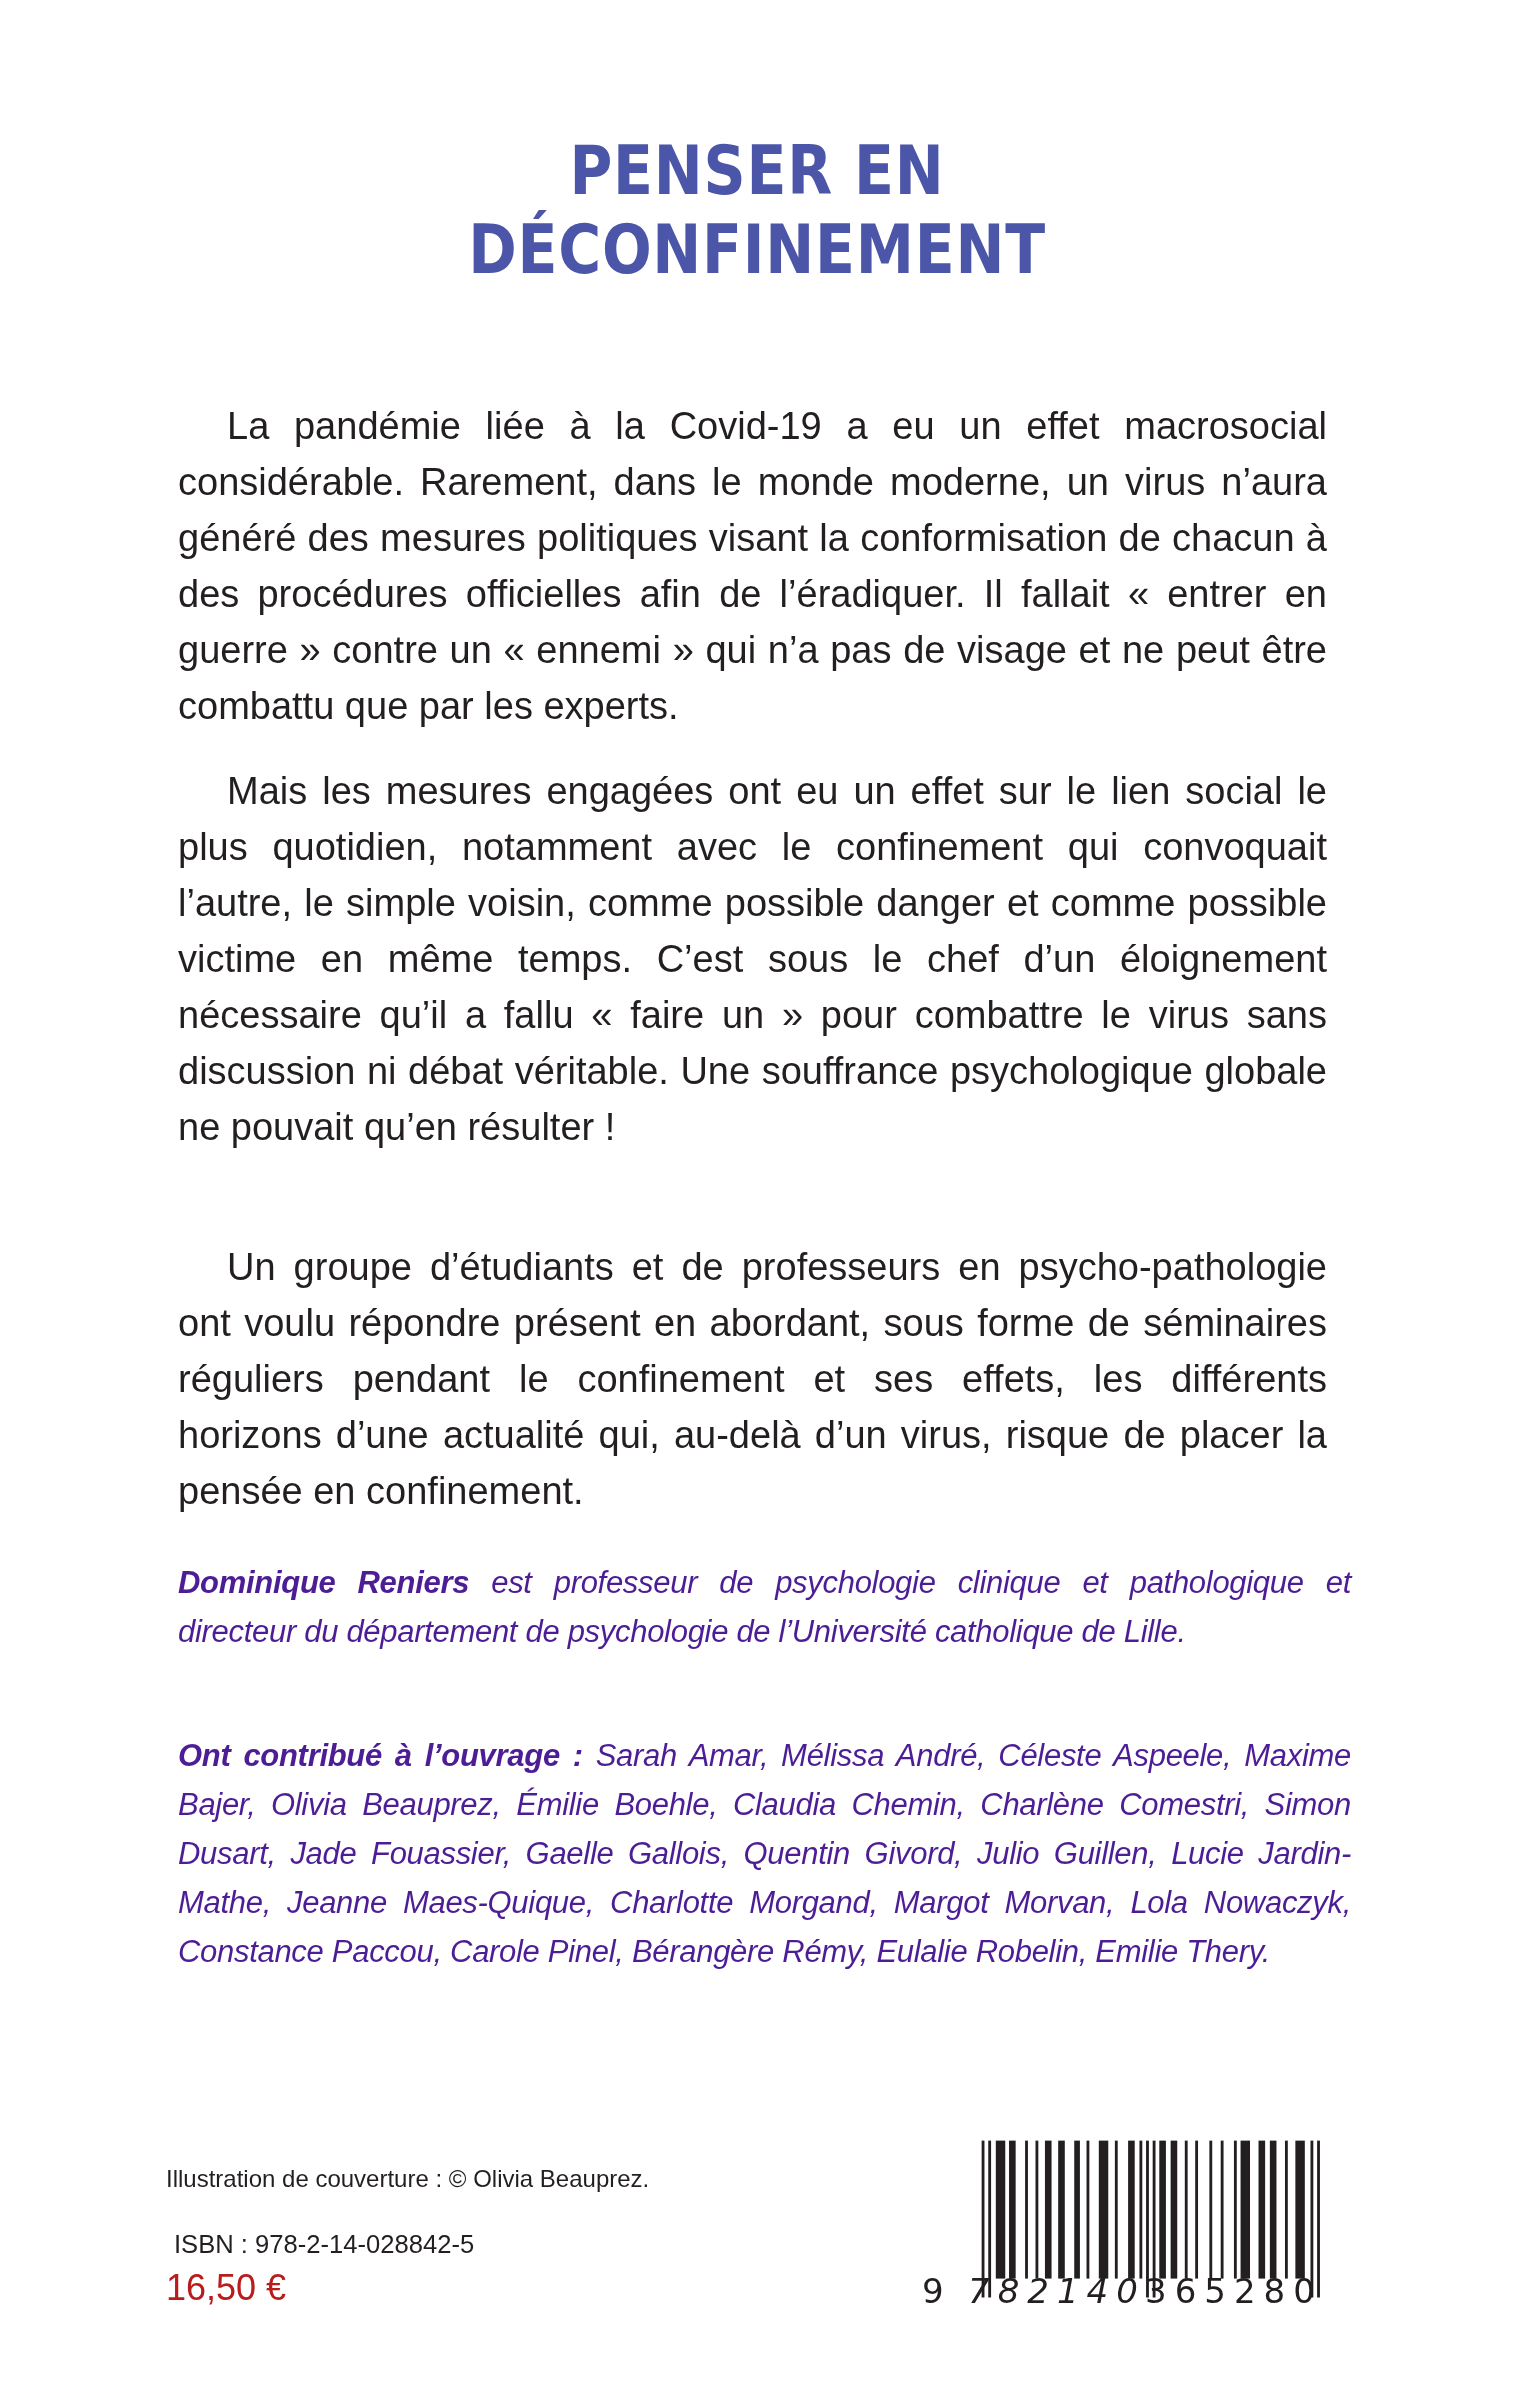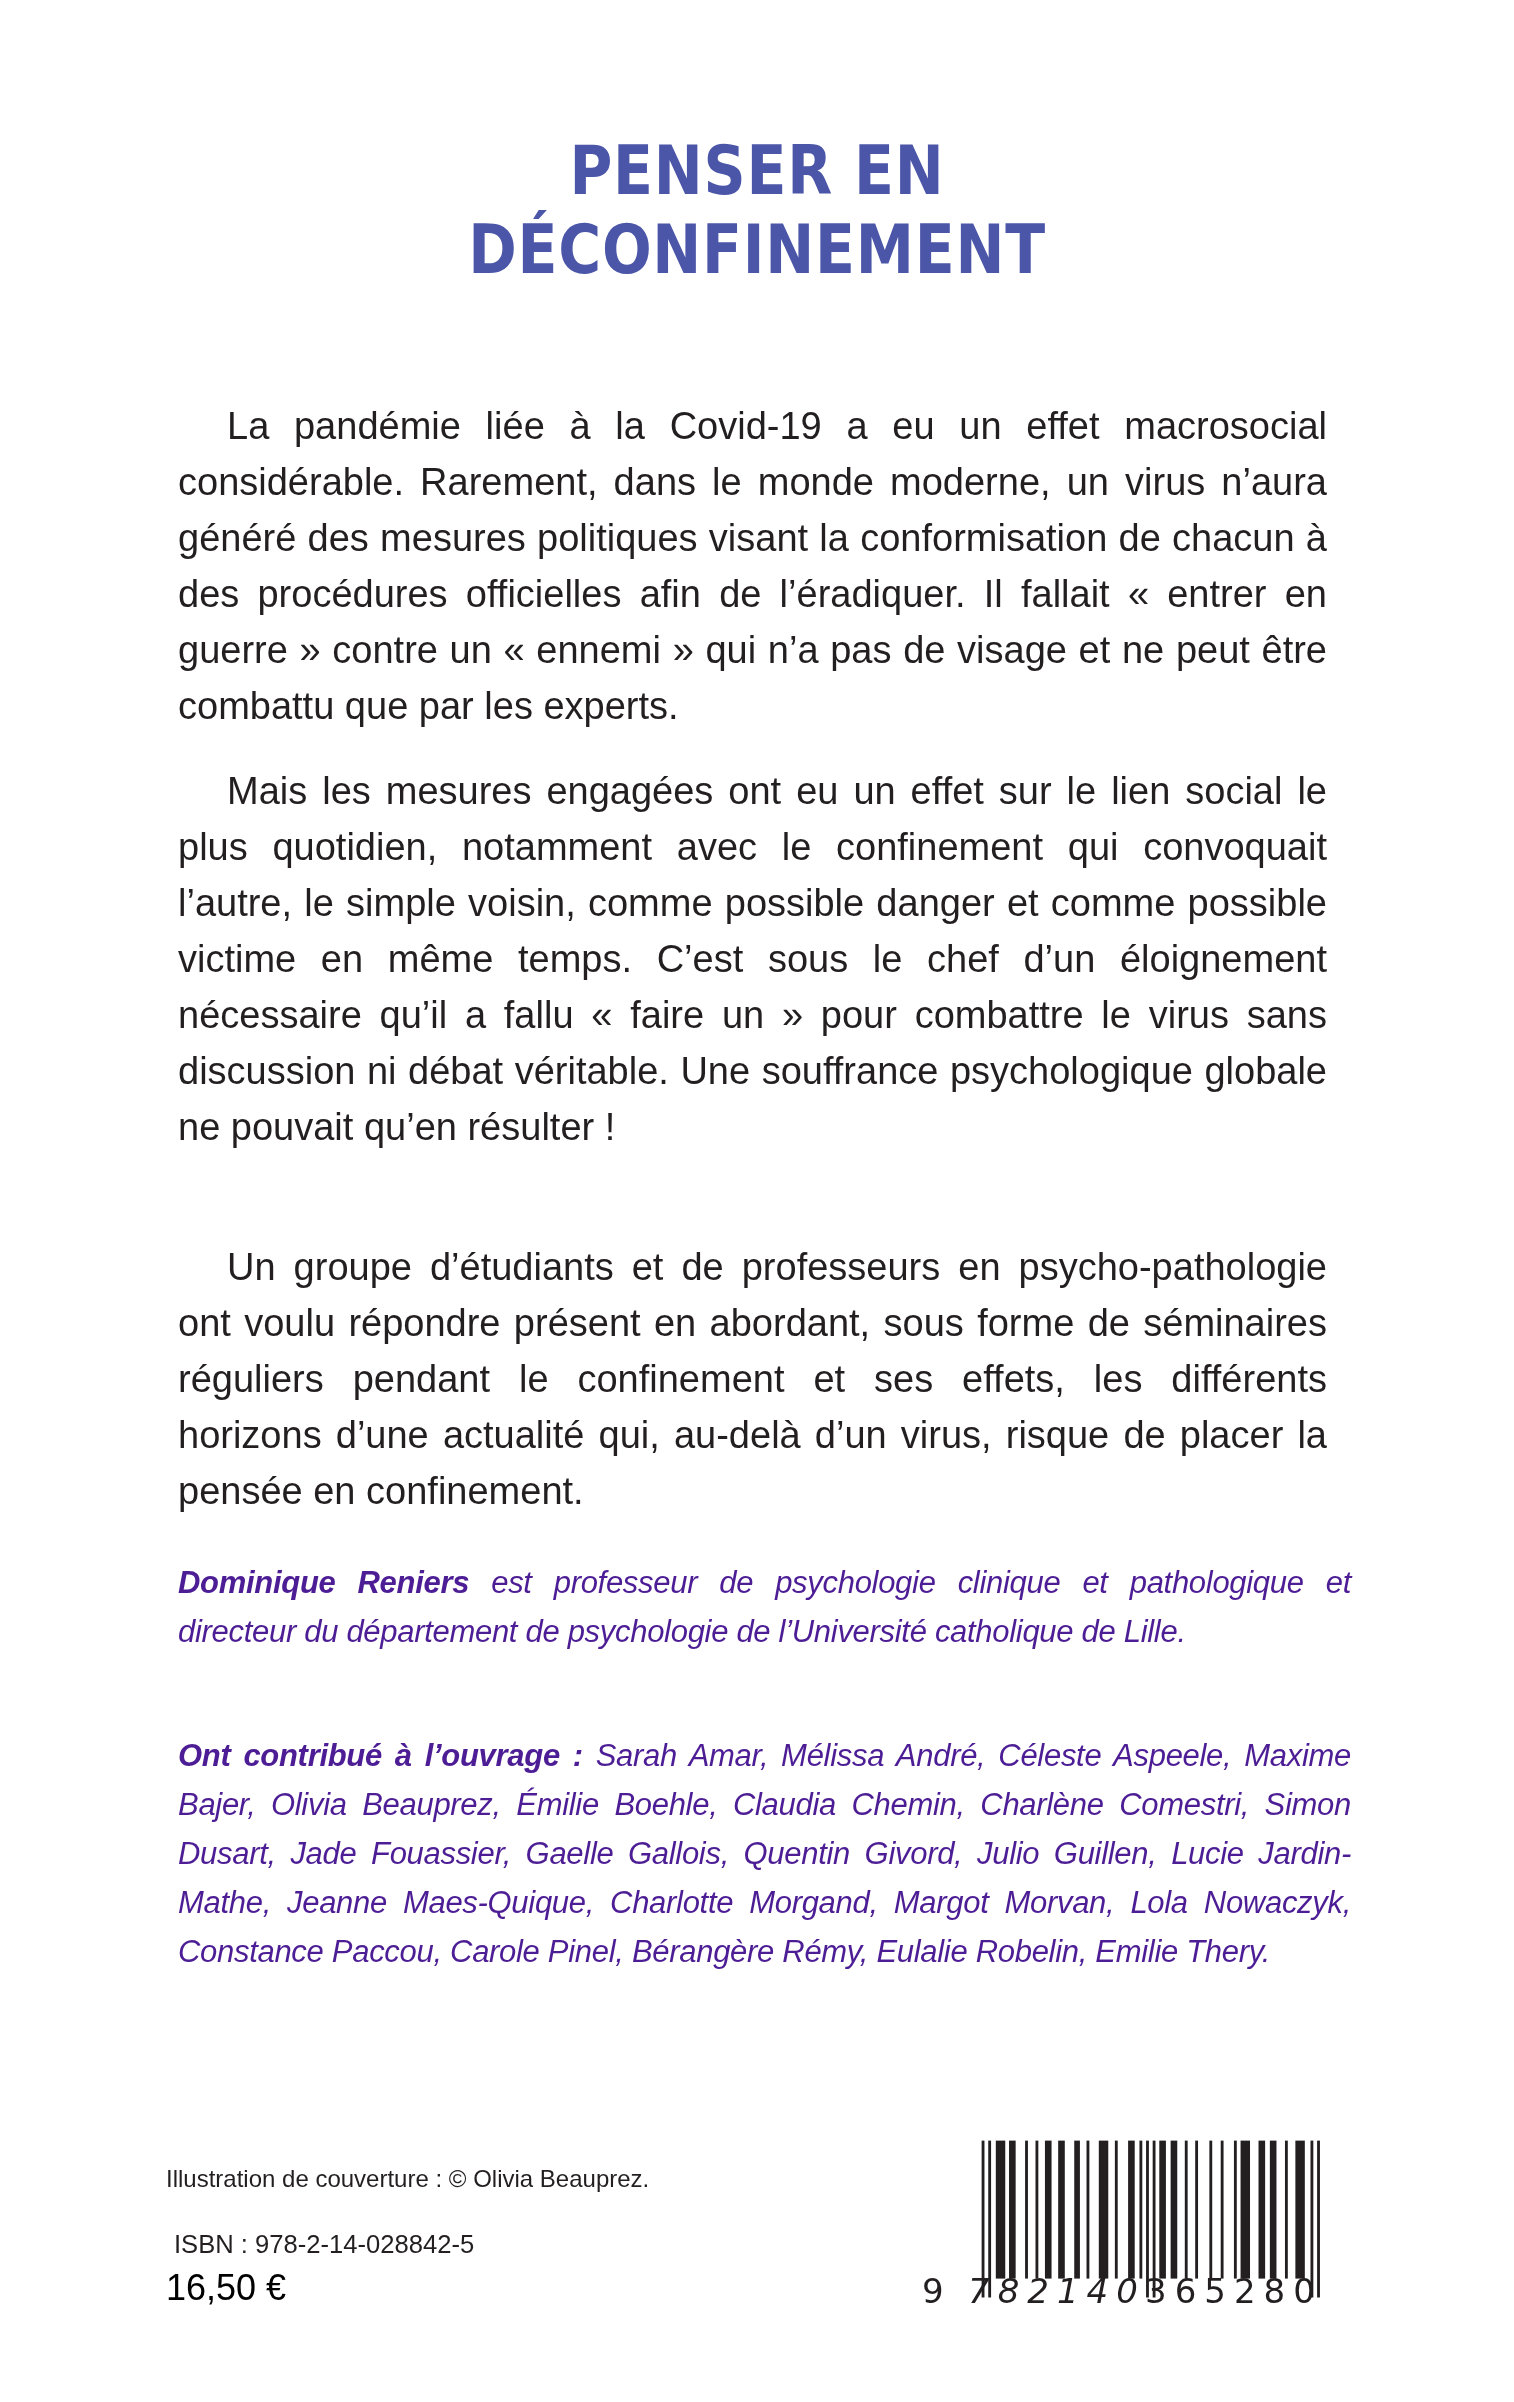--- a/index.html
+++ b/index.html
@@ -90,21 +90,21 @@
       font-size: 25.6px;
       color: #231f20;
       margin-left: 8px;
     }
     .price {
       position: absolute;
       left: 166px;
       top: 2267px;
       font-family: "Liberation Sans", sans-serif;
       font-size: 36px;
-      color: #000000;
+      color: #b91c1c;
     }
 
     .barcode {
       position: absolute;
       left: 921px;
       top: 2134px;
       width: 435px;
       height: 189px;
     }
     .barcode svg { display: block; }

